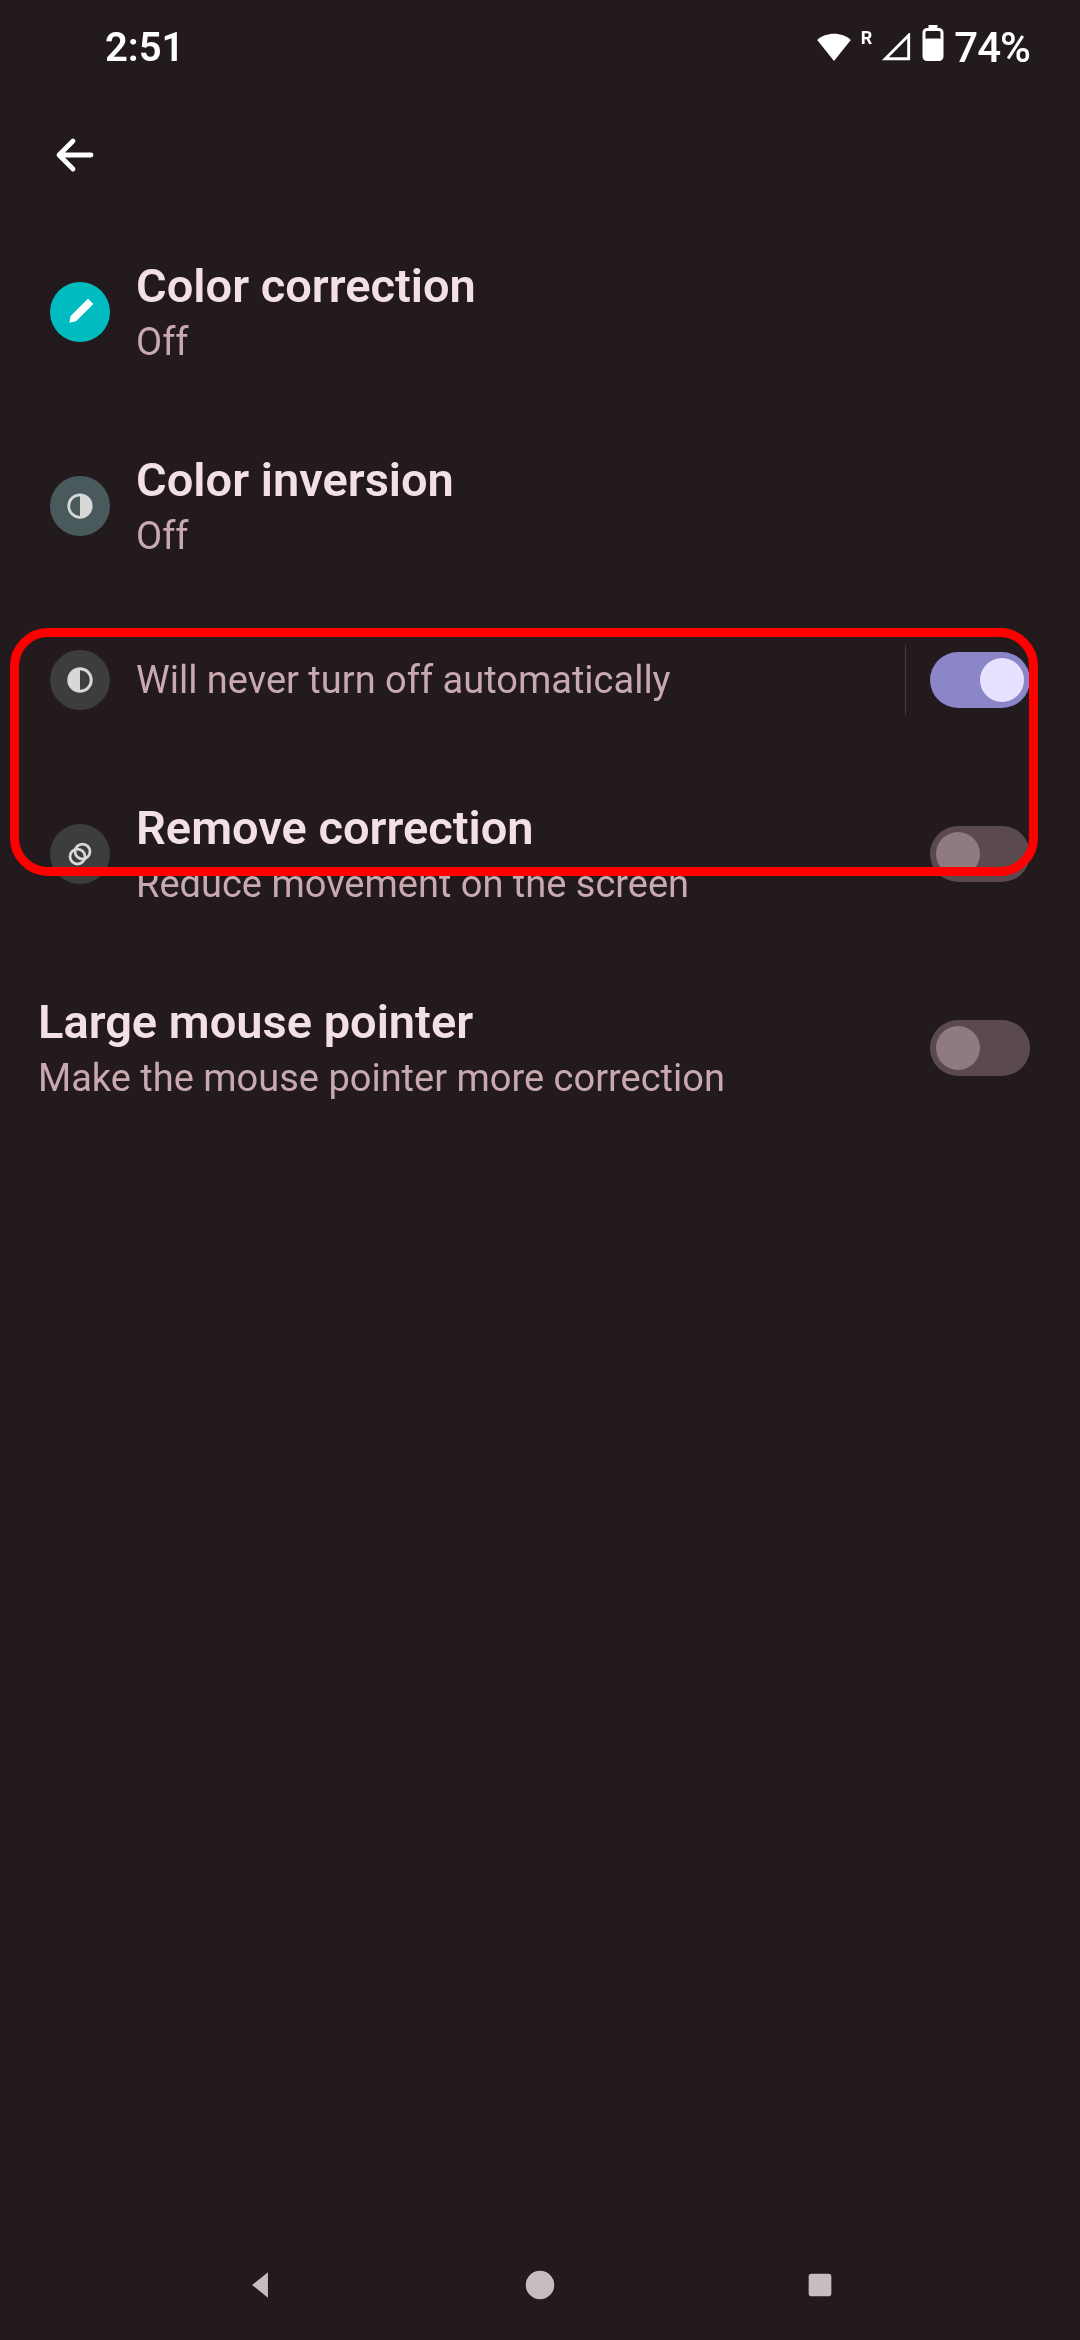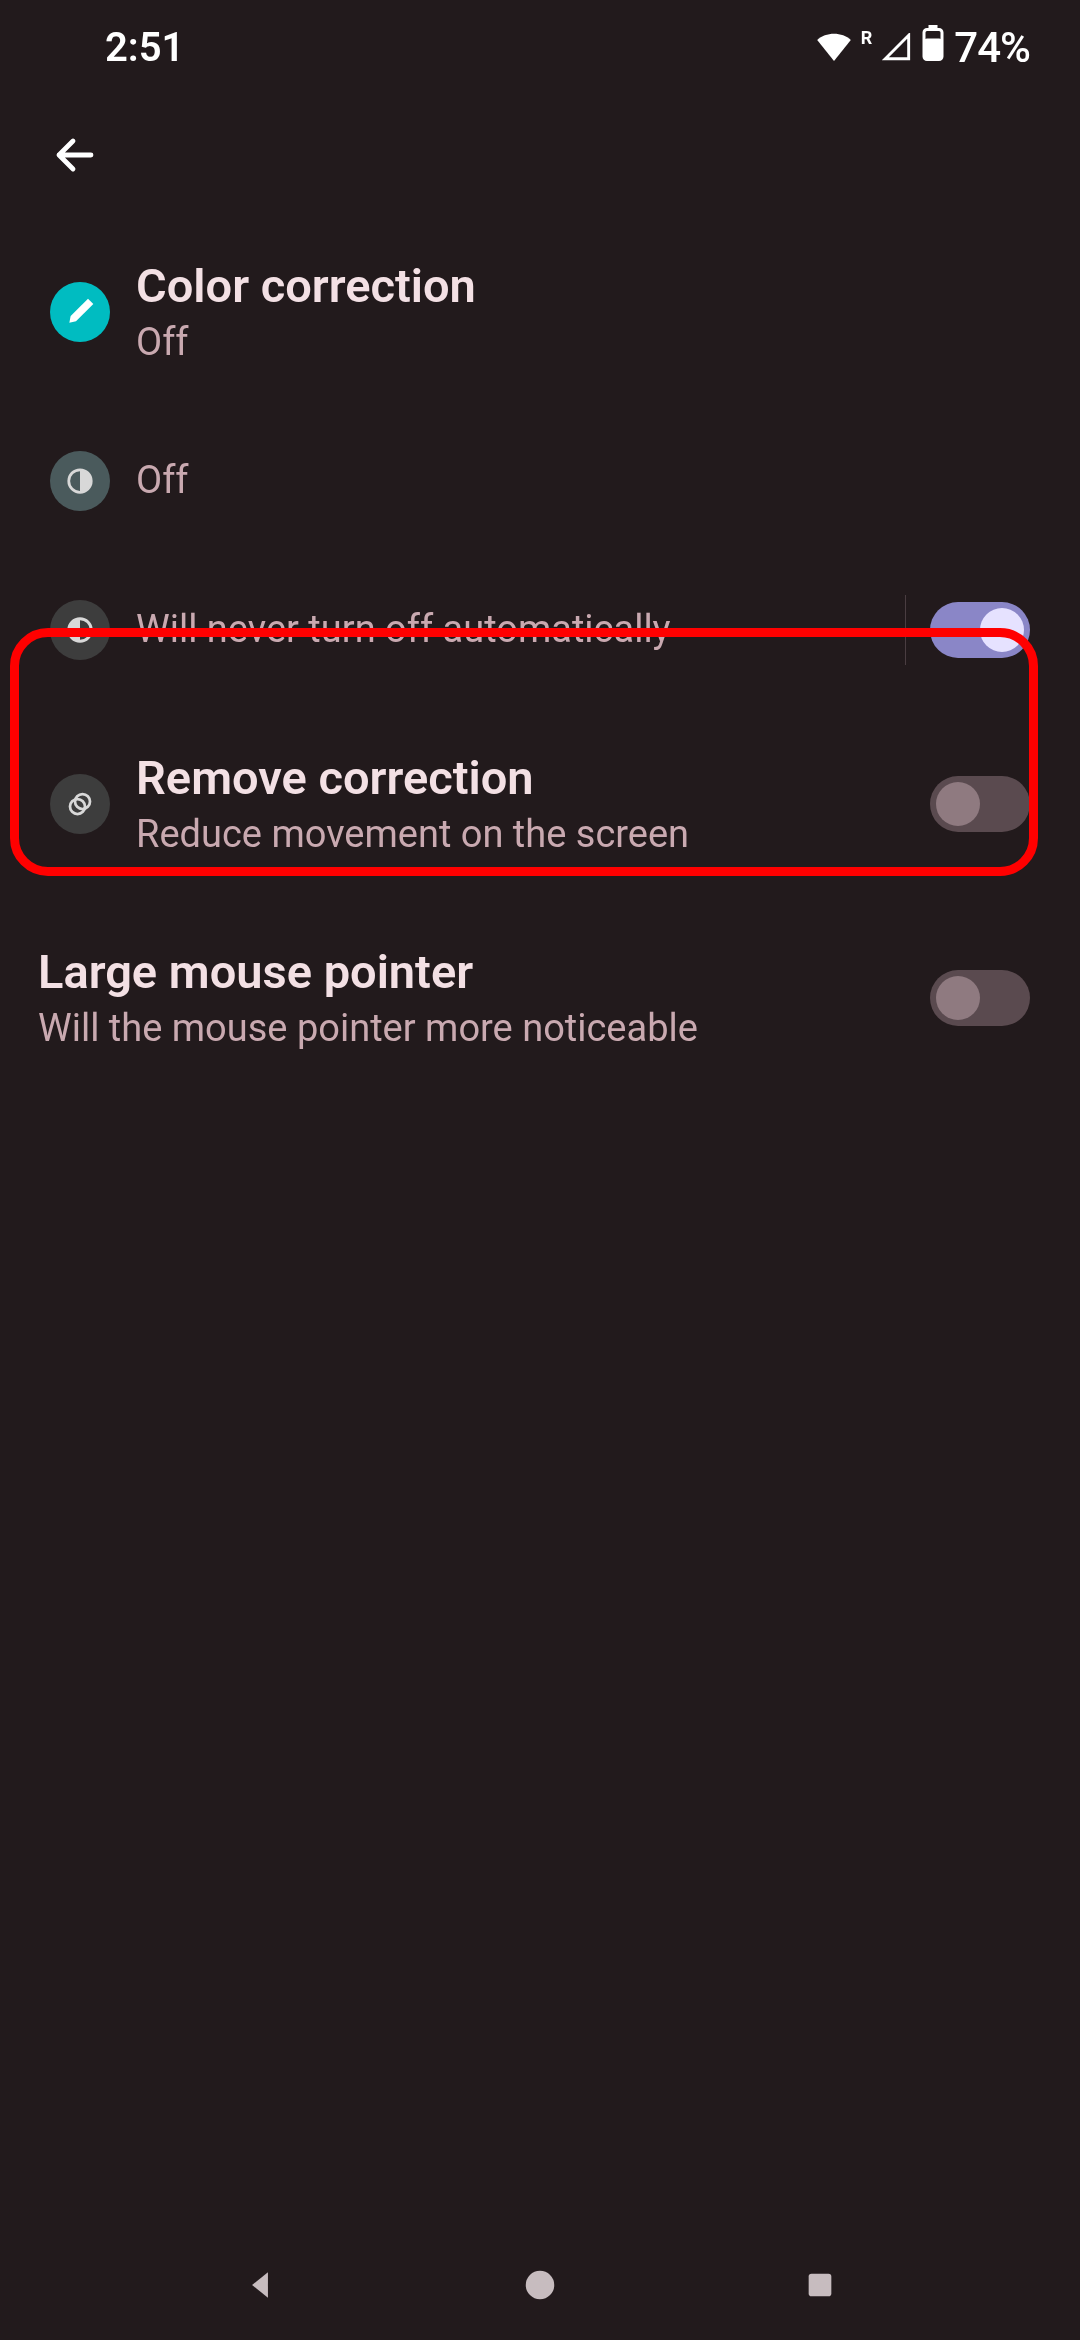--- a/index.html
+++ b/index.html
@@ -221,20 +221,21 @@
     <div class="row">
       <div class="icon-wrap">
         <div class="icon-circle" style="background:#4a5a5c;">
           <svg width="30" height="30" viewBox="0 0 24 24">
             <circle cx="12" cy="12" r="9" fill="none" stroke="#d8d8d8" stroke-width="2.2"></circle>
             <path d="M12 3 A9 9 0 0 1 12 21 Z" fill="#d8d8d8"></path>
           </svg>
         </div>
       </div>
       <div class="text-col">
+        <div class="title">Color inversion</div>
         <div class="sub">Off</div>
       </div>
     </div>
 
     <div class="row">
       <div class="icon-wrap">
         <div class="icon-circle" style="background:#3d3d3d;">
           <svg width="30" height="30" viewBox="0 0 24 24">
             <circle cx="12" cy="12" r="9" fill="none" stroke="#d8d8d8" stroke-width="2.4"></circle>
             <path d="M12 3 A9 9 0 0 0 12 21 Z" fill="#d8d8d8"></path>
@@ -268,21 +269,21 @@
       <div class="trailing">
         <div class="toggle off">
           <div class="knob"></div>
         </div>
       </div>
     </div>
 
     <div class="row row-noicon">
       <div class="text-col">
         <div class="title">Large mouse pointer</div>
-        <div class="sub">Will the mouse pointer more noticeable</div>
+        <div class="sub">Make the mouse pointer more correction</div>
       </div>
       <div class="trailing">
         <div class="toggle off">
           <div class="knob"></div>
         </div>
       </div>
     </div>
 
   </div>
 

